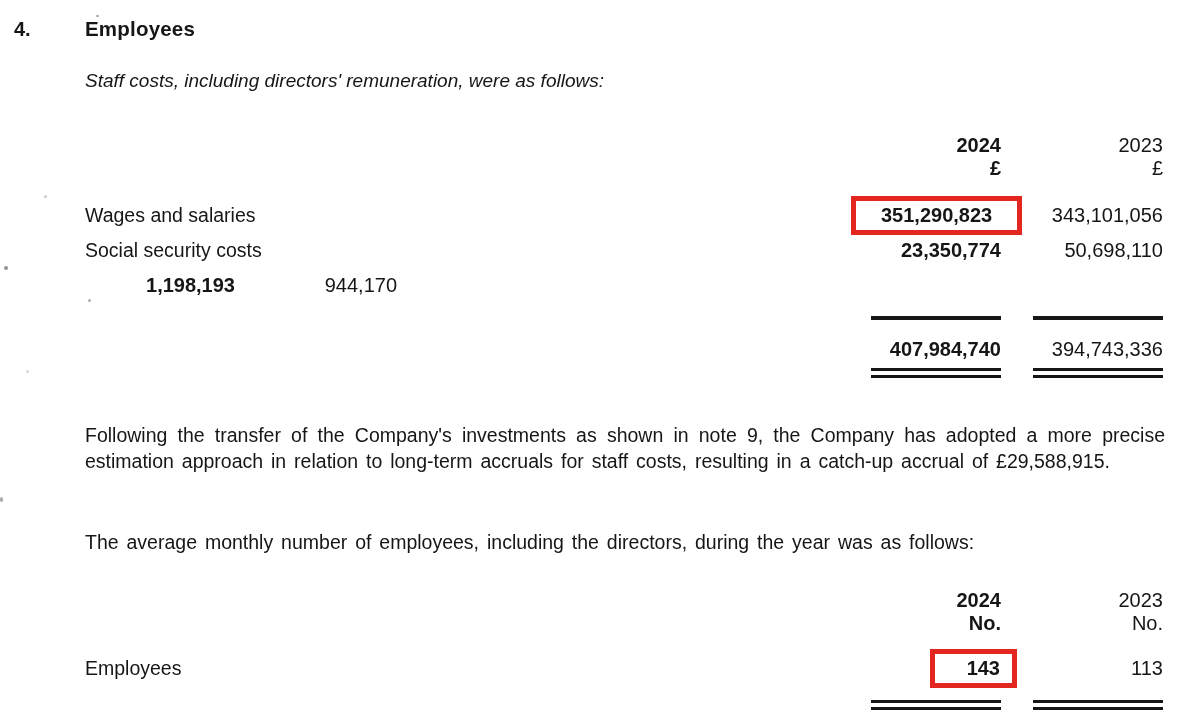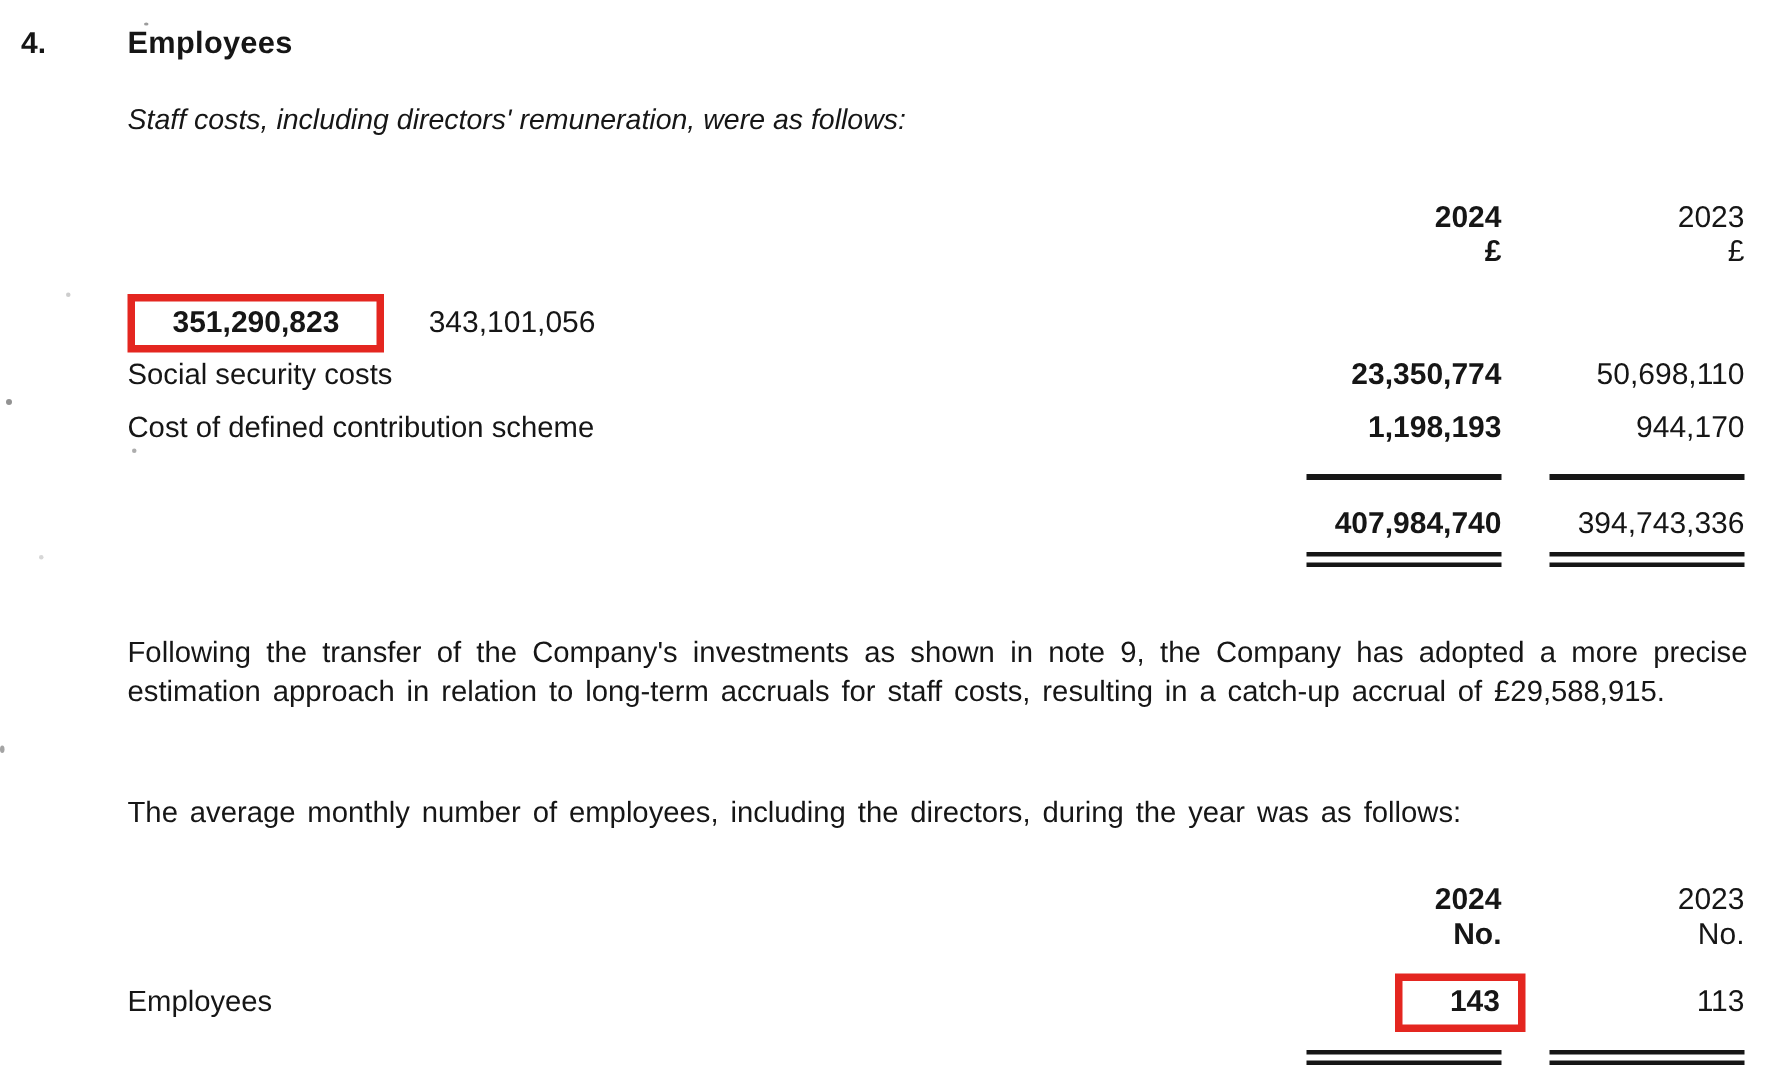--- a/index.html
+++ b/index.html
@@ -103,34 +103,34 @@
       <div>2024</div>
       <div>£</div>
     </div>
     <div class="c">
       <div>2023</div>
       <div>£</div>
     </div>
   </div>
 
   <div class="cols" id="t1-r1">
+    <div class="lbl">Wages and salaries</div>
     <div class="c bold">
       <span class="redbox"><span>351,290,823</span></span>
     </div>
     <div class="c">343,101,056</div>
   </div>
 
   <div class="cols" id="t1-r2">
     <div class="lbl">Social security costs</div>
     <div class="c bold">23,350,774</div>
     <div class="c">50,698,110</div>
   </div>
 
   <div class="cols" id="t1-r3">
-    <div class="lbl">Cost of defined contribution scheme</div>
     <div class="c bold">1,198,193</div>
     <div class="c">944,170</div>
   </div>
 
   <div class="cols" id="t1-rule">
     <div class="lbl"></div>
     <div class="c">
         <div class="rule"></div>
       </div>
     <div class="c">

